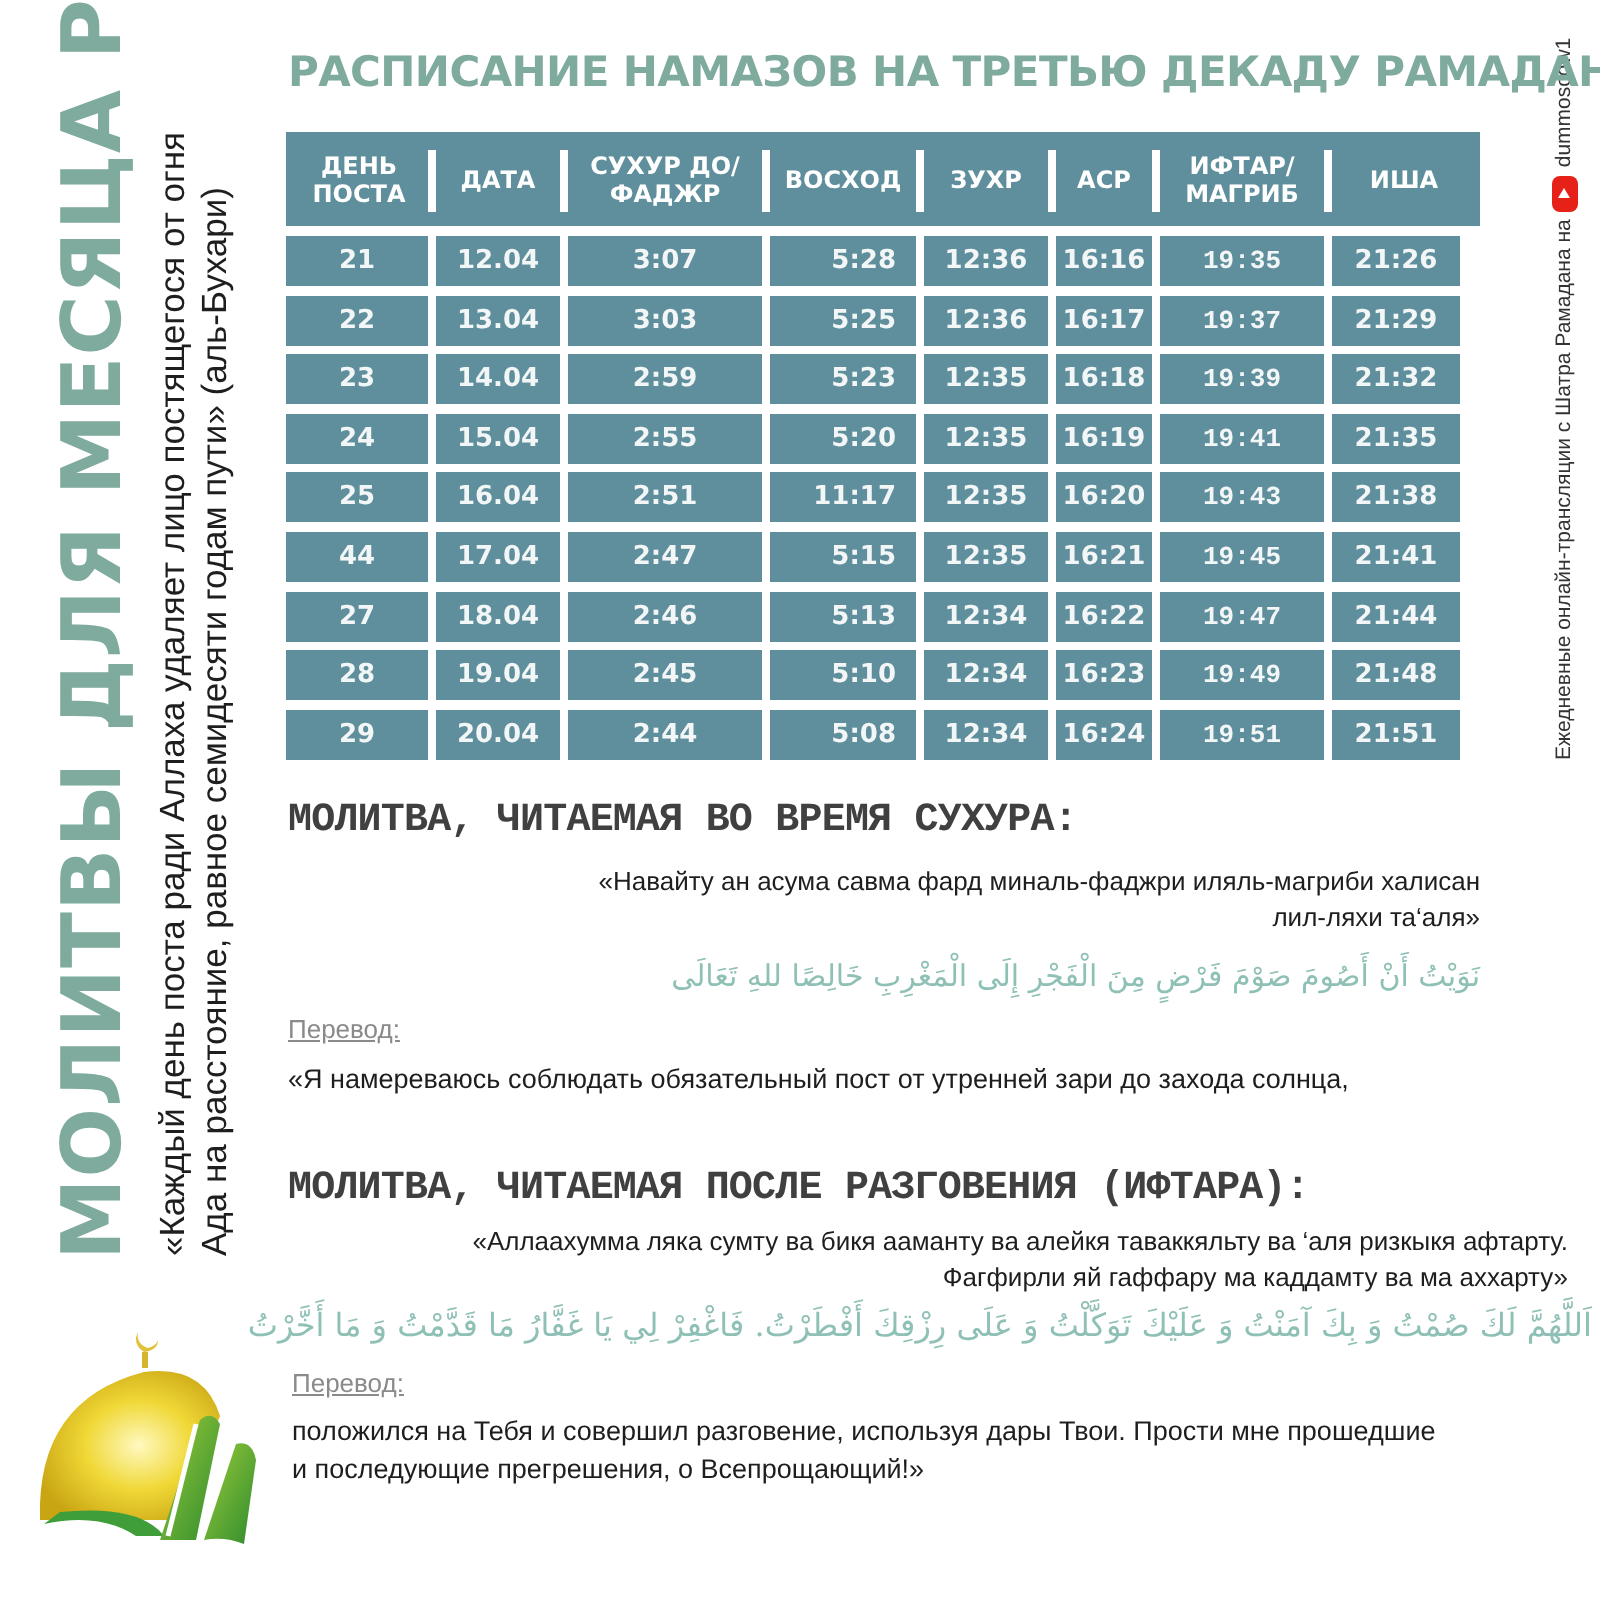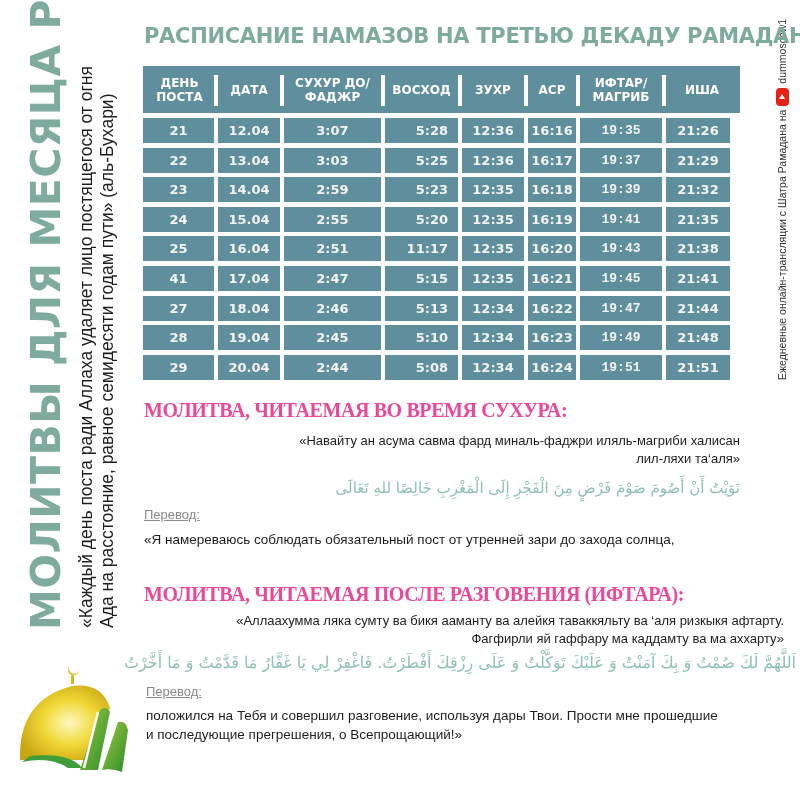--- a/index.html
+++ b/index.html
@@ -59,21 +59,21 @@
     background:#5f8f9c; color:#f2f6f7; font-size:13px; font-weight:bold;
     display:flex; align-items:center; justify-content:center;
   }
   .c1 { width:71px; } .c2 { width:62px; } .c3 { width:97px; } .c4 { width:73px; justify-content:flex-end; padding-right:10px; box-sizing:border-box; }
   .c5 { width:62px; } .c6 { width:48px; } .c7 { width:82px;font-family:Liberation Mono, monospace; } .c8 { width:64px; }
   .hc1 { width:73px;text-align:center; } .hc2 { width:66px; } .hc3 { width:101px; } .hc4 { width:77px; }
   .hc5 { width:66px; } .hc6 { width:52px; } .hc7 { width:86px; } .hc8 { width:76px; }
 
   
   .sec-title {
-    position:absolute; font-family:Liberation Serif, serif; font-weight:bold; color:#ec4899;
+    position:absolute; font-family:Liberation Mono, monospace; font-weight:bold; color:#404040;
     font-size:20px; white-space:nowrap; letter-spacing:-0.4px;
   }
   .translit {
     position:absolute; font-family:"Liberation Sans", sans-serif; font-size:13px; line-height:18px; color:#1e1e1e;
     text-align:right;
   }
   .arabic {
     position:absolute; font-family:"DejaVu Serif", serif; font-size:15px; color:#8fc0b6; direction:rtl; text-align:right; white-space:nowrap;
   }
   .perevod-label {
@@ -179,21 +179,21 @@
         <div class="cell c1">25</div>
         <div class="cell c2">16.04</div>
         <div class="cell c3">2:51</div>
         <div class="cell c4">11:17</div>
         <div class="cell c5">12:35</div>
         <div class="cell c6">16:20</div>
         <div class="cell c7">19:43</div>
         <div class="cell c8">21:38</div>
       </div>
       <div class="data-row">
-        <div class="cell c1">41</div>
+        <div class="cell c1">44</div>
         <div class="cell c2">17.04</div>
         <div class="cell c3">2:47</div>
         <div class="cell c4">5:15</div>
         <div class="cell c5">12:35</div>
         <div class="cell c6">16:21</div>
         <div class="cell c7">19:45</div>
         <div class="cell c8">21:41</div>
       </div>
       <div class="data-row">
         <div class="cell c1">27</div>

